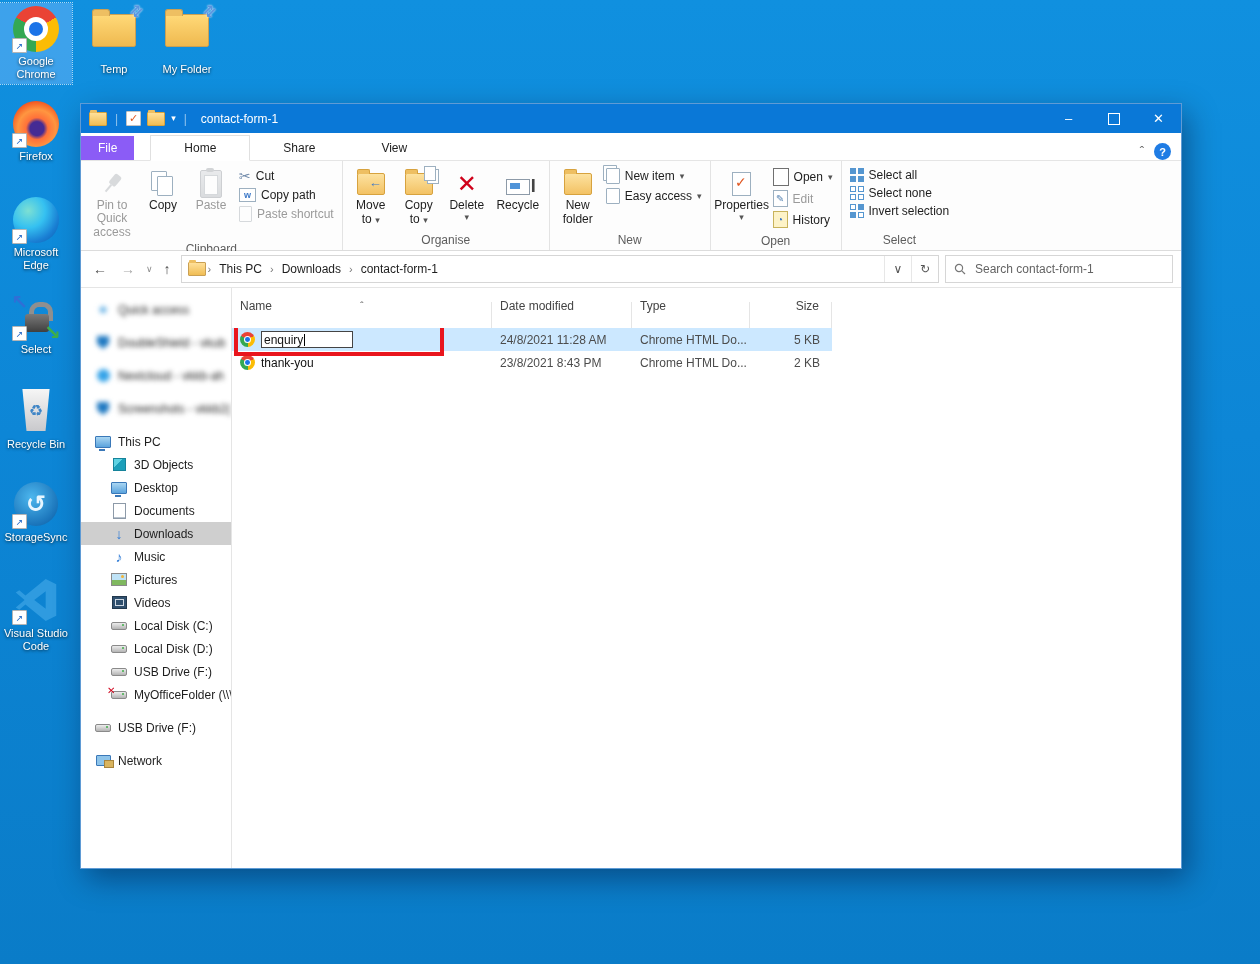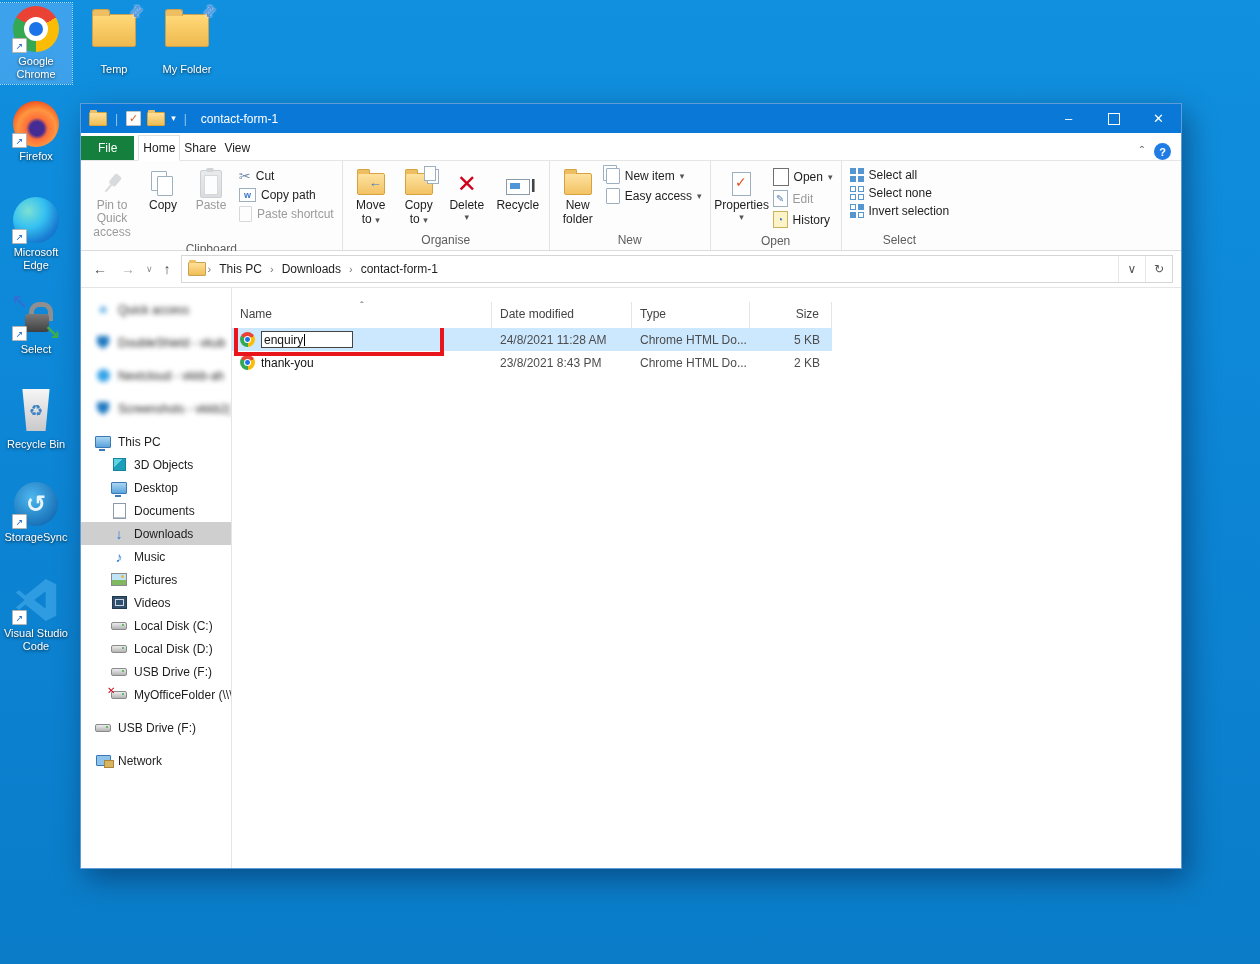--- a/index.html
+++ b/index.html
@@ -54,22 +54,22 @@
   .tfold::before{content:"";position:absolute;top:-3px;left:0;width:7px;height:3px;background:#eebf62;border-radius:1px 1px 0 0}
   .tcheck{width:13px;height:13px;background:#fff;border:1px solid #c4c4c4;color:#e0551f;font-size:11px;font-weight:bold;
     display:flex;align-items:center;justify-content:center;border-radius:1px}
   .qsep{color:rgba(255,255,255,.55);font-size:12px;margin:0 2px}
   .wtitle{font-size:12px;margin-left:4px}
   .wbtns{margin-left:auto;display:flex;height:29px}
   .wbtn{width:45px;display:flex;align-items:center;justify-content:center;font-size:13px;color:#fff}
   .maxbox{width:10px;height:10px;border:1px solid #fff}
   
   .tabrow{height:27px;background:#fff;display:flex;align-items:flex-end;flex:none;position:relative}
-  .tab{padding:5px 4px 5px;cursor:default}
-  .tab.file{background:#15803d;color:#fff;padding:5px 17px;margin-right:4px}
+  .tab{padding:5px 33px 5px;cursor:default}
+  .tab.file{background:#8b5cf6;color:#fff;padding:5px 17px;margin-right:16px}
   .tab.active{border:1px solid #e0e0e0;border-bottom-color:#fff;background:#fff;position:relative;top:1px}
   .tabrow-right{margin-left:auto;display:flex;align-items:center;gap:10px;padding-right:10px}
   .collapse{color:#666;font-size:13px}
   .helpdot{width:17px;height:17px;border-radius:50%;background:#1f7ce4;color:#fff;font-size:11px;font-weight:bold;
     display:flex;align-items:center;justify-content:center}
   
   .ribbon{height:89px;background:#fdfdfd;border-top:1px solid #e5e5e5;border-bottom:1px solid #dcdcdc;
     display:flex;flex:none}
   .rgroup{display:flex;flex-direction:column;padding:2px 4px 0}
   .rgroup+.rgroup{border-left:1px solid #e3e3e3}
@@ -155,21 +155,21 @@
   .m-pic::after{content:"";position:absolute;right:2px;top:1px;width:3px;height:3px;border-radius:50%;background:#f2b238}
   .m-vid{width:13px;height:11px;background:#30506e;border:1px solid #22384d;box-shadow:inset 0 0 0 2px #30506e,inset 0 0 0 3px #cfd8e2}
   .m-drive{width:16px;height:6px;background:linear-gradient(#ececec,#b4b4b4);border:1px solid #8a8a8a;border-radius:2px;position:relative}
   .m-drive::after{content:"";position:absolute;right:2px;top:1.5px;width:2px;height:2px;border-radius:50%;background:#3fae49}
   .m-drive.xx::before{content:"✕";position:absolute;left:-5px;top:-7px;color:#d0021b;font-size:10px;font-weight:bold}
   .m-net{width:13px;height:9px;border:1px solid #3a78b8;background:#8ec4ea;position:relative;border-radius:1px}
   .m-net::after{content:"";position:absolute;right:-4px;bottom:-3px;width:8px;height:6px;background:#d9b45e;border:1px solid #a8843c}
   
   .filearea{flex:1;display:flex;flex-direction:column;border-left:1px solid #e5e5e5;min-width:0}
   .cols{display:flex;height:26px;align-items:center;color:#444;flex:none;position:relative;margin-top:14px}
-  .cols .col{border-right:1px solid #e5e5e5;height:100%;display:flex;align-items:flex-end;padding-bottom:7px;box-sizing:border-box}
+  .cols .col{border-right:1px solid #e5e5e5;height:100%;display:flex;align-items:flex-end;padding-bottom:15px;box-sizing:border-box}
   .c-name{width:260px;padding-left:8px}
   .c-date{width:140px;padding-left:8px}
   .c-type{width:118px;padding-left:8px}
   .c-size{width:82px;justify-content:flex-end;padding-right:12px}
   .sortmark{position:absolute;left:128px;top:-2px;color:#666;font-size:11px}
   .rows{flex:1;overflow:hidden}
   .frow{display:flex;align-items:center;height:23px;position:relative;width:600px}
   .frow.sel{background:#cce8ff}
   .cell{white-space:nowrap;overflow:hidden}
   .cell.name{width:260px;display:flex;align-items:center;gap:6px;padding-left:8px;box-sizing:border-box;color:#111}
@@ -471,20 +471,27 @@
       <span class="crumb">This PC</span>
       <span class="crumbsep">›</span>
       <span class="crumb">Downloads</span>
       <span class="crumbsep">›</span>
       <span class="crumb">contact-form-1</span>
       <div class="endbtns">
         <span class="endbtn">∨</span>
         <span class="endbtn">↻</span>
       </div>
     </div>
+    <div class="searchbox">
+      <svg class="mag" width="12" height="12" viewBox="0 0 12 12">
+          <circle cx="5" cy="5" r="3.6" fill="none" stroke="#777" stroke-width="1.2"></circle>
+          <line x1="7.8" y1="7.8" x2="11" y2="11" stroke="#777" stroke-width="1.2"></line>
+        </svg>
+      <input type="text" placeholder="Search contact-form-1" style="">
+    </div>
   </div>
 
   <div class="main">
     <div class="sidebar">
       <div class="sitem">
         <span class="sic blur">
             <span class="m-star">★</span>
           </span>
         <span class="blur">Quick access</span>
         </div>

